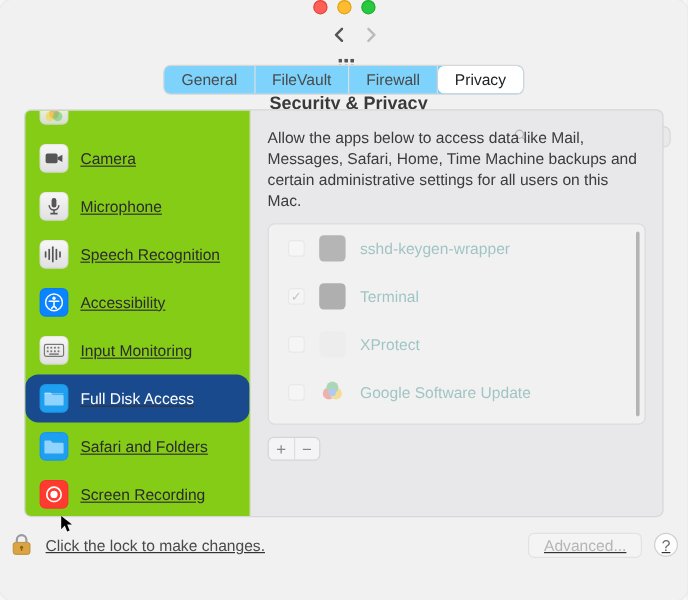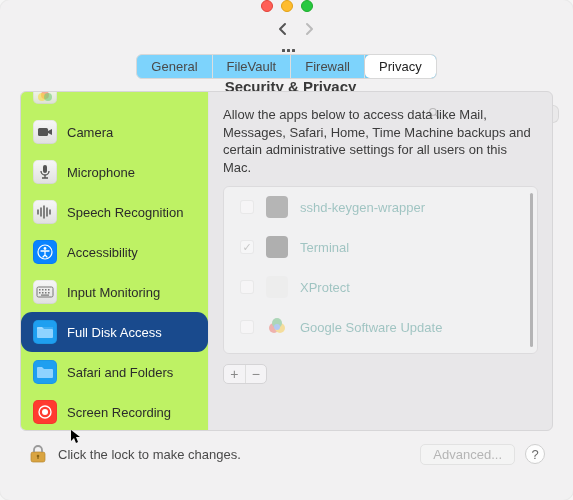--- a/index.html
+++ b/index.html
@@ -99,24 +99,25 @@
     margin: 8px 20px 12px;
     background: #e8e7e9;
     border: 1px solid #d7d6d8;
     border-radius: 6px;
     height: 340px;
     display: flex;
     overflow: hidden;
   }
   .sidebar {
     width: 188px;
-    background: #bef264;
+    background: #84cc16;
     border-right: 1px solid #e3e3e3;
     overflow-y: hidden;
     padding-top: 0;
+    text-decoration: underline;
   }
   .sb-item {
     display: flex;
     align-items: center;
     gap: 10px;
     padding: 8px 12px;
     font-size: 13px;
     color: #2b2b2b;
   }
   .sb-item.cut { padding-top: 0; height: 20px; overflow: hidden; align-items: flex-end; opacity:0.9;}
@@ -203,25 +204,26 @@
     border: 1px solid #d5d4d6;
     border-radius: 5px;
     background: #f4f3f5;
     width: 44px; height: 20px;
     align-items:center;
   }
   .pm-btn { flex:1; text-align:center; font-size:14px; color:#888; line-height:18px;}
   .pm-btn:first-child { border-right: 1px solid #dedede;}
 
   .footer {
-    margin: 0 28px 14px;
+    margin: 0 8px 14px;
     display: flex;
     align-items: center;
     gap: 10px;
     position: relative;
+    text-decoration: underline;
   }
   .cursor {
     position:absolute;
     left: 42px; top: -14px;
     font-size: 14px;
     color:#000;
   }
   .lock {
     width: 20px; height: 22px;
     display:flex; align-items:center; justify-content:center;

